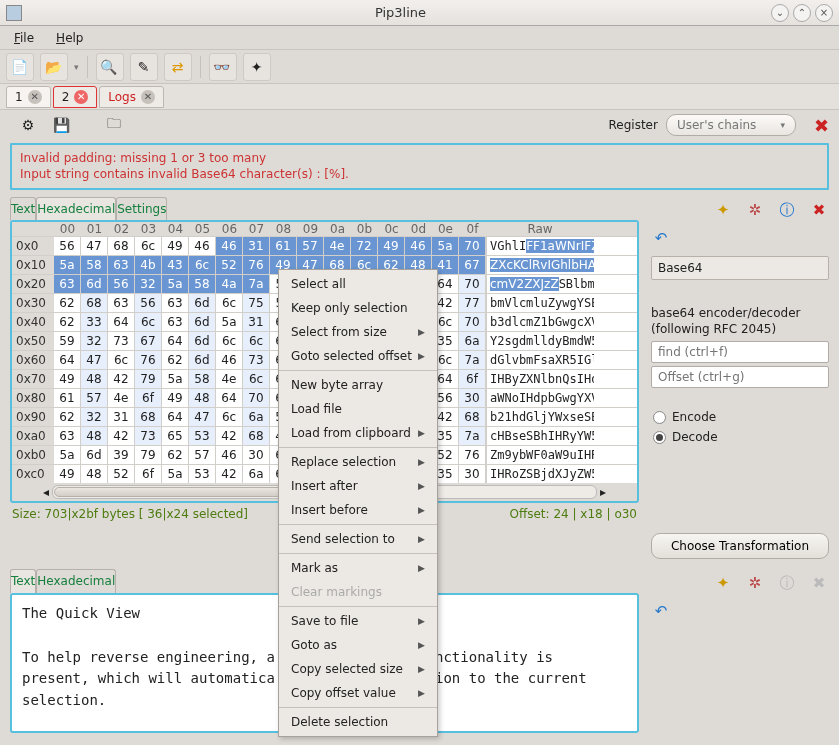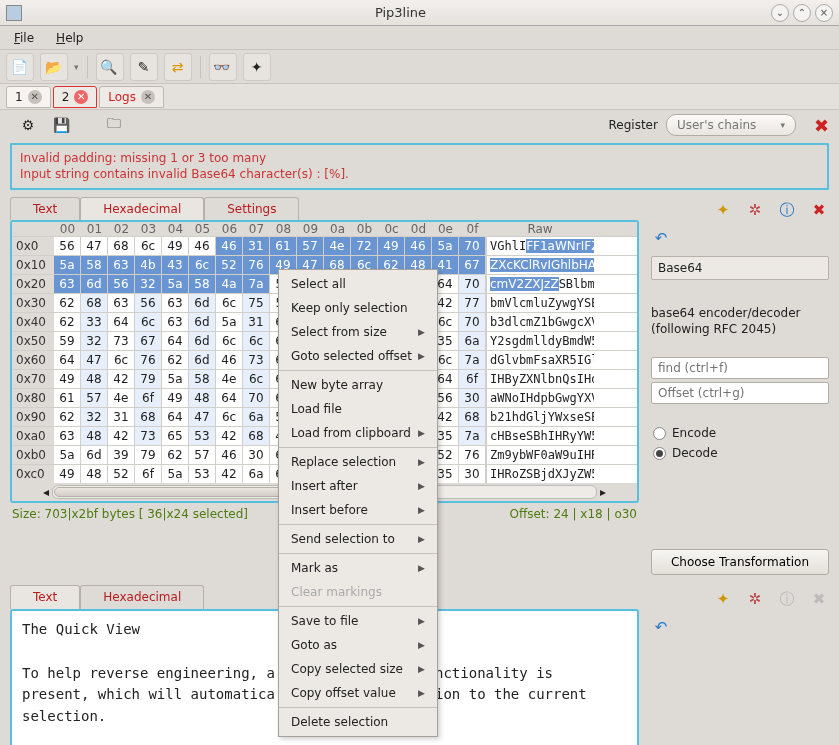--- a/index.html
+++ b/index.html
@@ -23,21 +23,21 @@
 .doctab.c2{border:1px solid #d33}
 .reg-row{height:30px;display:flex;align-items:center;justify-content:flex-end;padding:0 10px;gap:8px}
 .regsel{width:130px;height:22px;border:1px solid #b2aca6;border-radius:10px;background:linear-gradient(#fcfaf8,#e9e5e1);color:#777;padding:0 10px;display:flex;align-items:center;justify-content:space-between;cursor:pointer}
 .closex{color:#c22;font-size:18px;font-weight:bold;cursor:pointer;margin-left:10px}
 .reg-row .tbtn{background:none;border:none}
 .errbox{margin:3px 10px 6px;padding:6px 8px;background:#dedad6;border:2px solid #57c0de;color:#c33;line-height:1.3;border-radius:1px}
 .mainarea{display:flex;padding:0 10px;gap:12px}
 .leftcol{flex:1;min-width:0}
 .rightcol{width:178px;padding-top:0}
 .viewtabs{display:flex;gap:0;height:24px;align-items:flex-end}
-.viewtab{padding:4px 22px;background:#dedad6;border:1px solid #b7b1ab;border-bottom:none;border-radius:3px 3px 0 0;cursor:pointer;color:#b91c1c}
+.viewtab{padding:4px 0;background:#dedad6;border:1px solid #b7b1ab;border-bottom:none;border-radius:3px 3px 0 0;cursor:pointer;color:#15803d}
 .viewtab.active{background:#e9e5e1}
 .hexpanel{border:2px solid #57c0de;background:#dedad6;border-radius:3px;overflow:hidden}
 .hextable{background:#fff;font-family:"DejaVu Sans Mono",monospace;font-size:12px}
 .hexhdr{display:flex;background:#dedad6;color:#666}
 .hexhdr div{text-align:center}
 .offcol{width:42px}
 .bytecol{width:27px}
 .rawcol{width:108px;text-align:center}
 .hexrows{max-height:260px;overflow:hidden}
 .hexrow{display:flex;border-top:1px solid #d2cec9}
@@ -47,26 +47,26 @@
 .hexrow .b.sel{background:#6996d2;color:#fff}
 .hexrow .raw{width:108px;background:#fff;padding:2px 3px;font-family:monospace;border-left:1px solid #d2cec9;overflow:hidden;white-space:nowrap}
 .hexrow .raw .sraw{background:#6996d2;color:#fff}
 .scrollrow{height:18px;display:flex;align-items:center;padding:0 28px}
 .scrolltrack{flex:1;height:14px;background:#eeeae5;border:1px solid #bbb;border-radius:6px;position:relative}
 .scrollthumb{position:absolute;left:1px;top:1px;width:55%;height:10px;background:linear-gradient(#eae6e0,#d3cec7);border-radius:5px;border:1px solid #b6b0a9}
 .statusrow{display:flex;justify-content:space-between;padding:4px 2px;color:#4d7c0f}
 .righticons{display:flex;gap:12px;justify-content:flex-end;align-items:center;height:28px;margin-bottom:4px}
 .ricon{width:20px;height:20px;cursor:pointer;display:flex;align-items:center;justify-content:center;font-size:15px}
 .sidebox{border:1px solid #b6b0a9;background:#ece8e4;border-radius:2px;padding:4px 6px;margin-bottom:26px}
-.sidedesc{margin-bottom:20px;line-height:1.3}
+.sidedesc{margin-bottom:4px;line-height:1.3}
 .sideinput{width:100%;height:22px;border:1px solid #b2aca6;border-radius:2px;background:#fff;padding:0 6px;color:#999;margin-bottom:3px}
 .radio{display:flex;align-items:center;gap:6px;padding:3px 2px;cursor:pointer}
 .radio .dot{width:13px;height:13px;border-radius:7px;border:1px solid #888;background:#fff;display:flex;align-items:center;justify-content:center}
 .radio .dot.on::after{content:"";width:7px;height:7px;border-radius:4px;background:#444}
-.choose-btn{width:100%;height:26px;border:1px solid #b2aca6;background:linear-gradient(#f7f5f2,#e3dfd9);border-radius:3px;cursor:pointer;margin-top:86px}
+.choose-btn{width:100%;height:26px;border:1px solid #b2aca6;background:linear-gradient(#f7f5f2,#e3dfd9);border-radius:9px;cursor:pointer;margin-top:86px}
 .bottompanel{margin:10px 10px 0;display:flex;gap:12px}
 .btabs{display:flex;height:24px}
 .bview{border:2px solid #57c0de;background:#fff;padding:8px 10px;font-family:"DejaVu Sans Mono",monospace;font-size:14px;line-height:1.55;height:140px;overflow:hidden;white-space:pre-wrap;border-radius:3px}
 .ctxmenu{position:absolute;left:278px;top:269px;width:160px;background:#ece8e4;border:1px solid #a7a19b;box-shadow:2px 2px 5px rgba(0,0,0,.2);padding:2px 0;z-index:100}
 .ctxmenu .mi{padding:5px 12px;cursor:pointer;display:flex;justify-content:space-between;align-items:center;color:#222}
 .ctxmenu .mi.dis{color:#aaa;cursor:default}
 .ctxmenu .msep{height:1px;background:#c6c0ba;margin:2px 0}
 .ctxmenu .arr{color:#555;font-size:9px}
 </style>
 </head>

